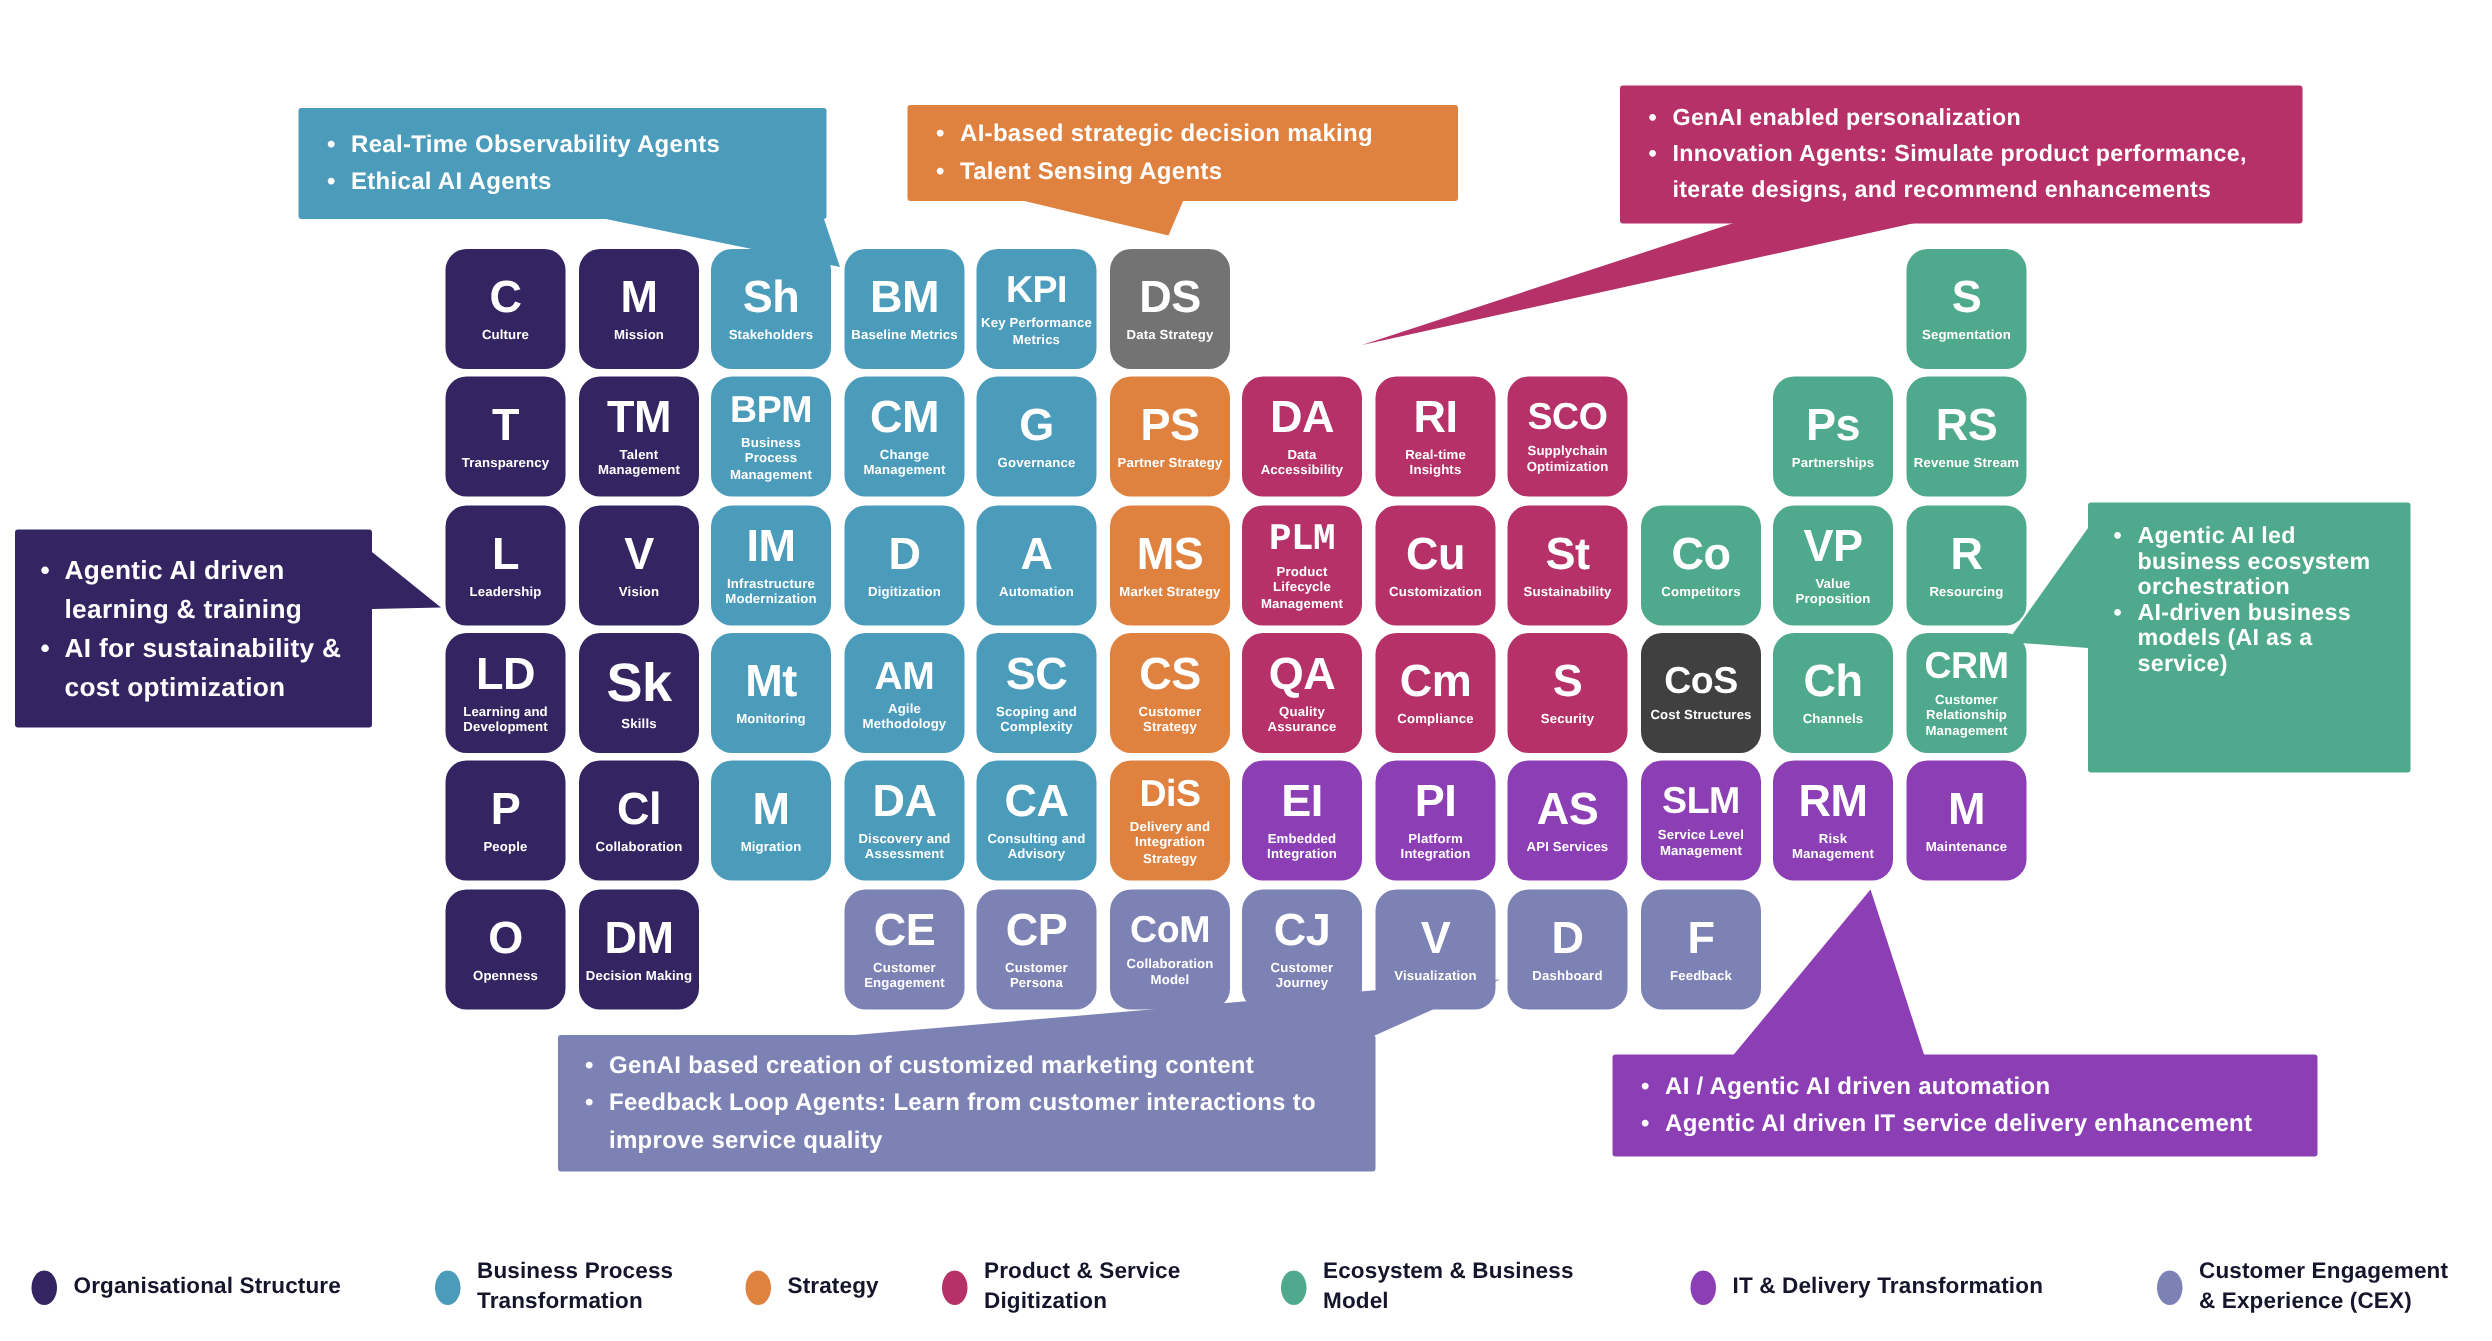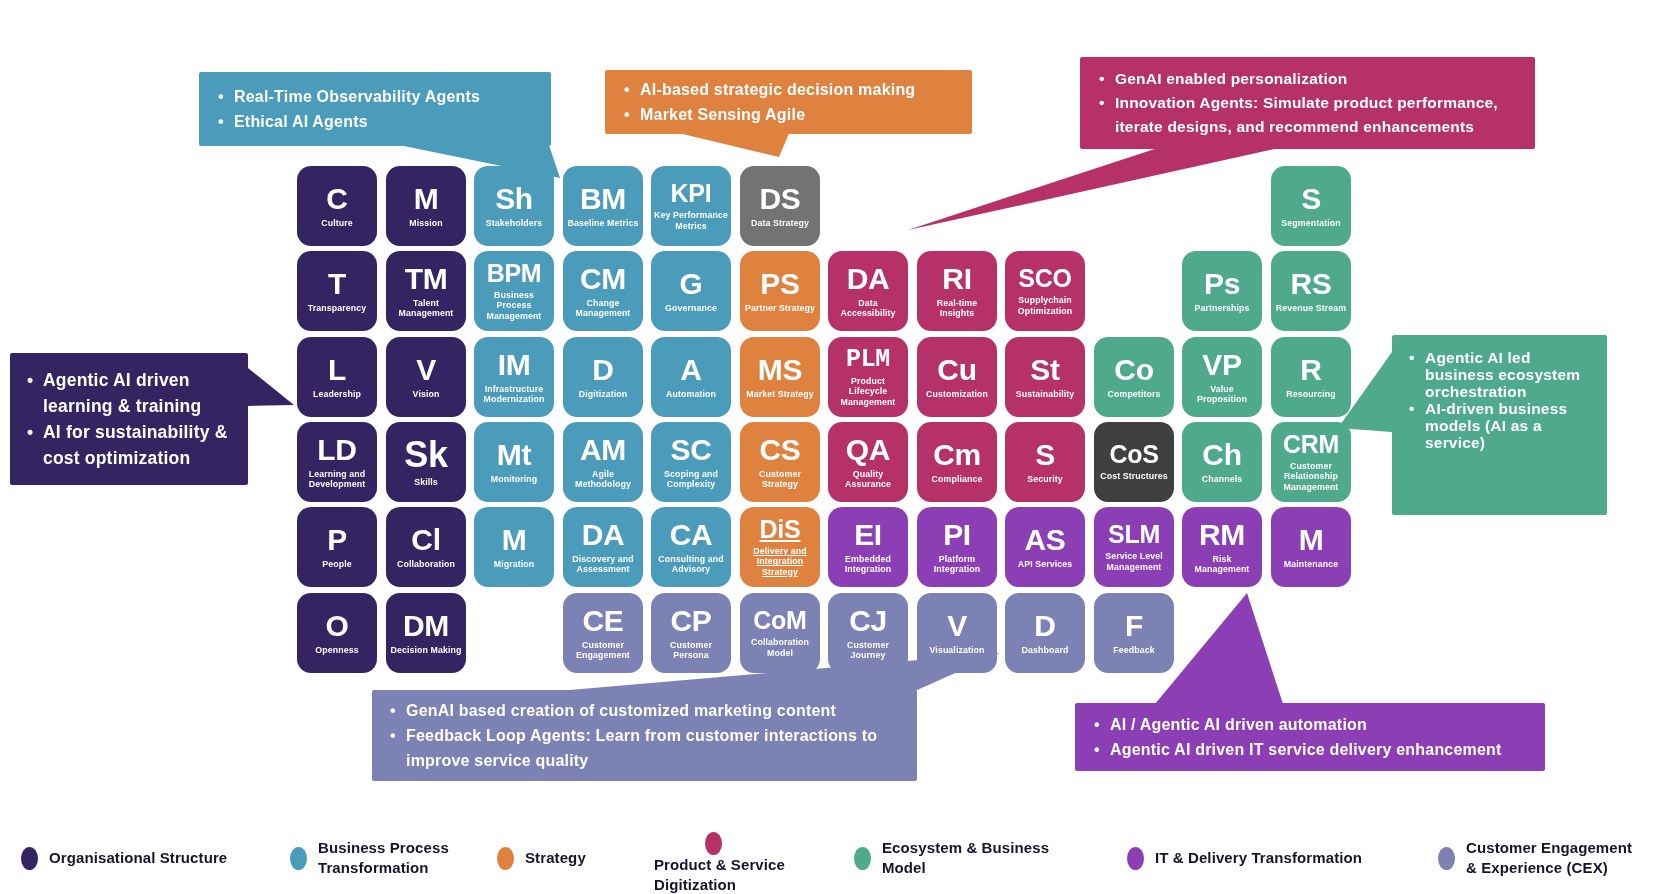--- a/index.html
+++ b/index.html
@@ -55,21 +55,21 @@
   <div id="callout-layer">
       <div class="callout callout-observability" style="left: 199px; top: 72px; width: 352px; min-height: 74px; background: rgb(75, 155, 187);">
         <ul>
           <li>Real-Time Observability Agents</li>
           <li>Ethical AI Agents</li>
         </ul>
       </div>
       <div class="callout callout-strategic-decision" style="left: 605px; top: 70px; width: 367px; min-height: 62px; background: rgb(224, 130, 63);">
         <ul>
           <li>AI-based strategic decision making</li>
-          <li>Market Sensing Agile</li>
+          <li>Talent Sensing Agents</li>
         </ul>
       </div>
       <div class="callout callout-personalization" style="left: 1080px; top: 57px; width: 455px; min-height: 85px; background: rgb(181, 49, 104);">
         <ul>
           <li>GenAI enabled personalization</li>
           <li>Innovation Agents: Simulate product performance, iterate designs, and recommend enhancements</li>
         </ul>
       </div>
       <div class="callout callout-learning" style="left: 10px; top: 353px; width: 238px; min-height: 115px; background: rgb(52, 37, 98);">
         <ul>
@@ -223,21 +223,21 @@
       </div>
       <div class="tile" style="left: 386px; top: 422px; background: rgb(52, 37, 98);">
         <div class="sym" style="font-size: 36px; text-align: center;">Sk</div>
         <div class="nm">Skills</div>
       </div>
       <div class="tile" style="left: 474px; top: 422px; background: rgb(75, 155, 187); text-align: right;">
         <div class="sym" style="font-size: 30px;">Mt</div>
         <div class="nm">Monitoring</div>
       </div>
       <div class="tile" style="left: 563px; top: 422px; background: rgb(75, 155, 187);">
-        <div class="sym" style="font-size: 30px;">AM</div>
+        <div class="sym" style="font-size: 26px;">AM</div>
         <div class="nm">Agile Methodology</div>
       </div>
       <div class="tile" style="left: 651px; top: 422px; background: rgb(75, 155, 187);">
         <div class="sym" style="font-size: 30px;">SC</div>
         <div class="nm">Scoping and Complexity</div>
       </div>
       <div class="tile" style="left: 740px; top: 422px; background: rgb(224, 130, 63);">
         <div class="sym" style="font-size: 30px;">CS</div>
         <div class="nm">Customer Strategy</div>
       </div>
@@ -278,21 +278,21 @@
         <div class="nm">Migration</div>
       </div>
       <div class="tile" style="left: 563px; top: 507px; background: rgb(75, 155, 187);">
         <div class="sym" style="font-size: 30px;">DA</div>
         <div class="nm">Discovery and Assessment</div>
       </div>
       <div class="tile" style="left: 651px; top: 507px; background: rgb(75, 155, 187);">
         <div class="sym" style="font-size: 30px;">CA</div>
         <div class="nm">Consulting and Advisory</div>
       </div>
-      <div class="tile" style="left: 740px; top: 507px; background: rgb(224, 130, 63); text-decoration: underline;">
+      <div class="tile" style="left: 740px; top: 507px; background: rgb(224, 130, 63);">
         <div class="sym" style="font-size: 25px;">DiS</div>
         <div class="nm">Delivery and Integration Strategy</div>
       </div>
       <div class="tile" style="left: 828px; top: 507px; background: rgb(140, 62, 181);">
         <div class="sym" style="font-size: 30px;">EI</div>
         <div class="nm">Embedded Integration</div>
       </div>
       <div class="tile" style="left: 917px; top: 507px; background: rgb(140, 62, 181);">
         <div class="sym" style="font-size: 30px;">PI</div>
         <div class="nm">Platform Integration</div>
@@ -357,21 +357,21 @@
       </div>
       <div class="legend-item" style="left: 290px;">
         <div class="legend-dot" style="background: rgb(75, 155, 187);"></div>
         <div class="legend-label">Business Process
 Transformation</div>
       </div>
       <div class="legend-item" style="left: 497px;">
         <div class="legend-dot" style="background: rgb(224, 130, 63);"></div>
         <div class="legend-label">Strategy</div>
       </div>
-      <div class="legend-item" style="left: 643px; flex-direction: column;">
+      <div class="legend-item" style="left: 628px;">
         <div class="legend-dot" style="background: rgb(181, 49, 104);"></div>
         <div class="legend-label">Product &amp; Service
 Digitization</div>
       </div>
       <div class="legend-item" style="left: 854px;">
         <div class="legend-dot" style="background: rgb(79, 169, 140);"></div>
         <div class="legend-label">Ecosystem &amp; Business
 Model</div>
       </div>
       <div class="legend-item" style="left: 1127px;">

